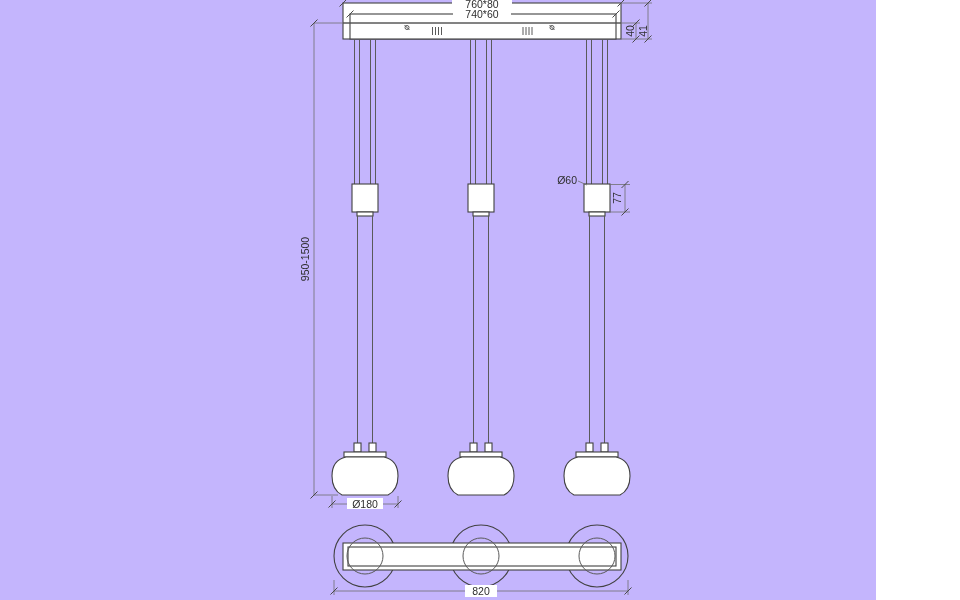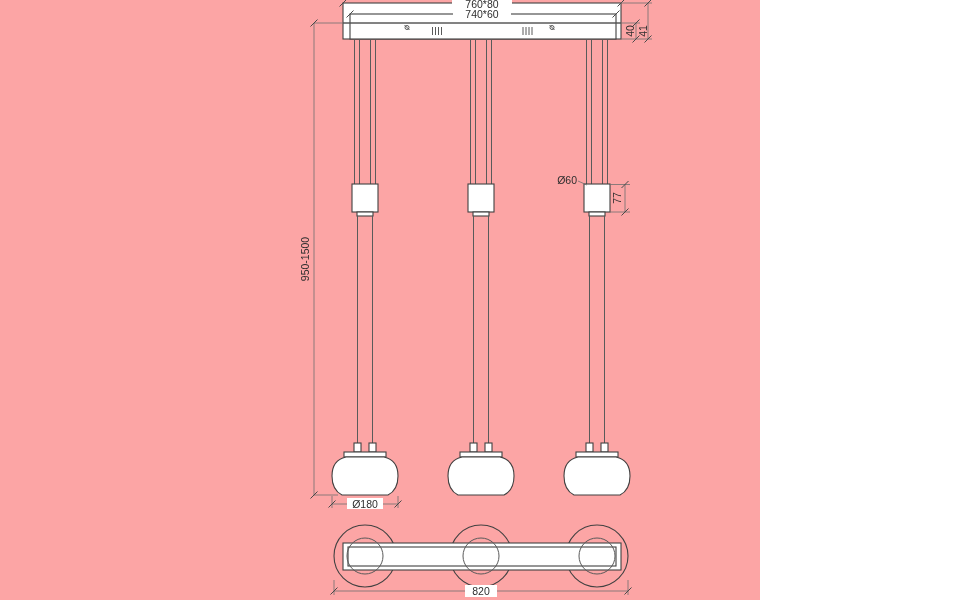--- a/index.html
+++ b/index.html
@@ -1,16 +1,16 @@
 <!DOCTYPE html>
 <html><head>
 <meta charset="utf-8">
 <style>
   html,body{margin:0;padding:0;background:#ffffff;}
-  .page{width:760px;height:600px;background:#fca5a5;position:relative;overflow:hidden;}
+  .page{width:876px;height:600px;background:#c4b5fd;position:relative;overflow:hidden;}
   svg text{font-family:"Liberation Sans",sans-serif;font-size:10.5px;fill:#2e2e2e;}
   .obj{stroke:#414141;stroke-width:1.1;fill:none;}
   .objf{stroke:#414141;stroke-width:1.1;fill:#ffffff;}
   .thin{stroke:#5a5a5a;stroke-width:1;fill:none;}
   .dim{stroke:#6f6f6f;stroke-width:0.8;fill:none;}
   .tick{stroke:#4a4a4a;stroke-width:1;}
   .mask{fill:#ffffff;stroke:none;}
 </style>
 </head>
 <body>

